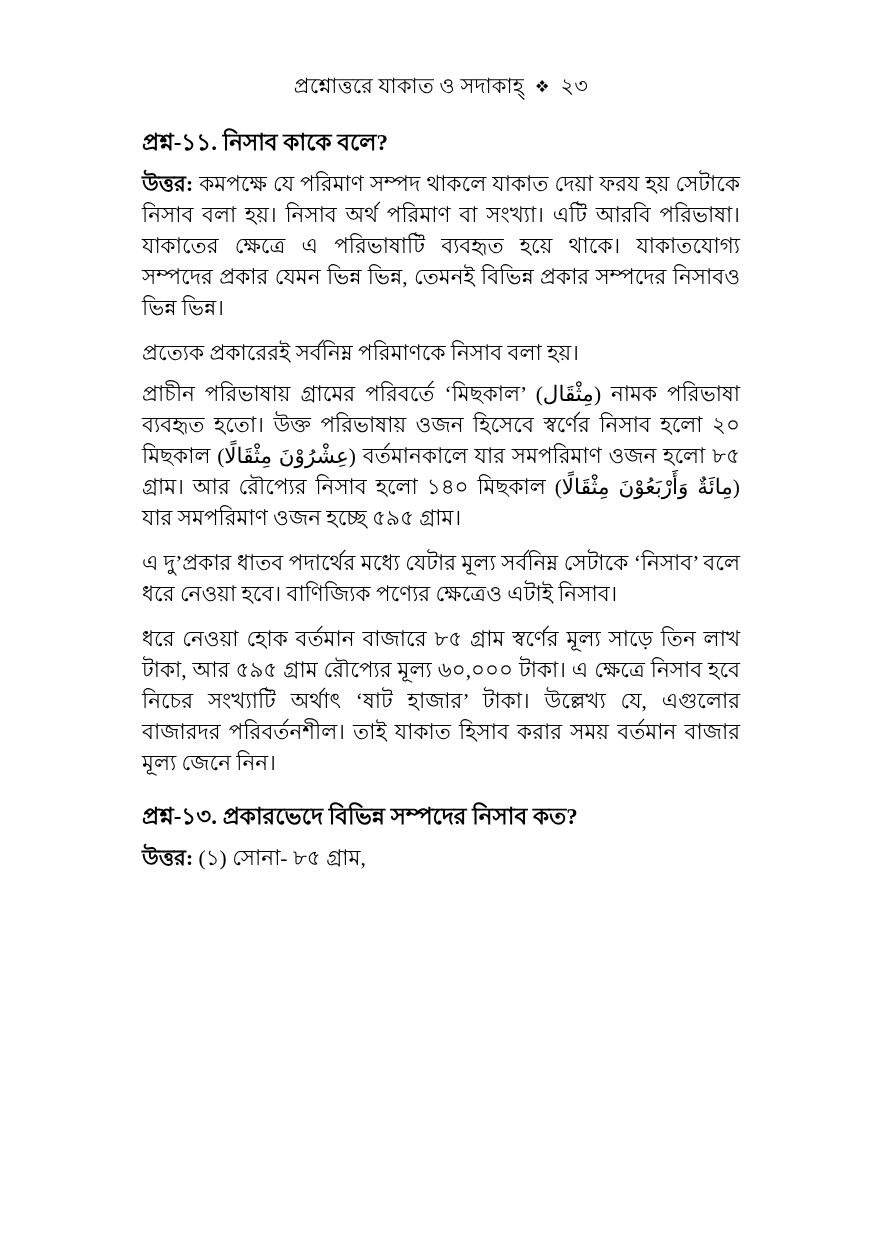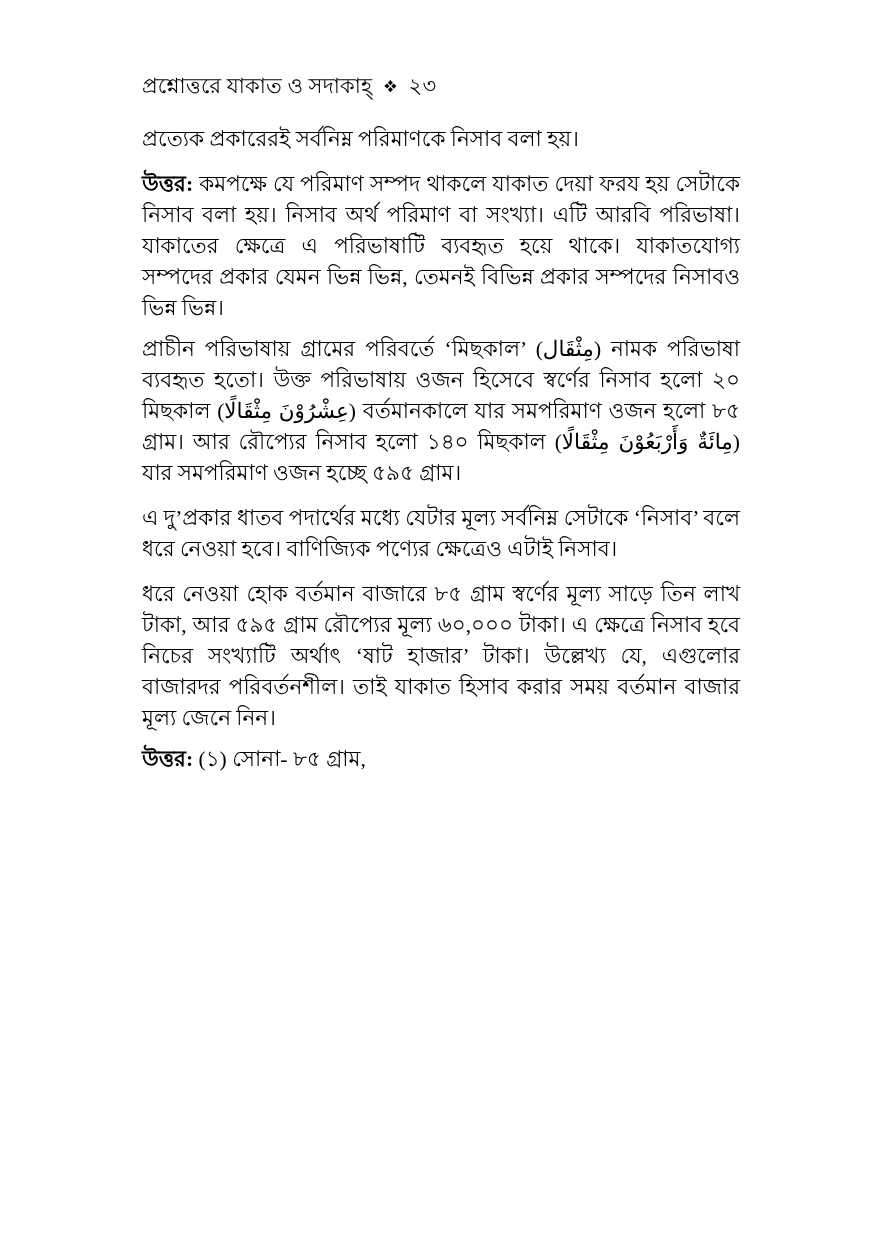--- a/index.html
+++ b/index.html
@@ -12,20 +12,21 @@
     position: relative;
     width: 877px;
     height: 1241px;
     background: #ffffff;
     box-sizing: border-box;
     padding: 70px 137px 40px 142px;
     font-family: "Liberation Serif", "DejaVu Serif", serif;
     overflow: hidden;
   }
   .running-header {
+    text-align: center;
     font-size: 21px;
     letter-spacing: 0.2px;
     margin-bottom: 19px;
     white-space: nowrap;
   }
   .running-header .sep {
     display: inline-block;
     margin: 0 6px;
     font-size: 17px;
     vertical-align: 1px;
@@ -57,27 +58,29 @@
 
 <div class="page">
 
   <div class="running-header">
     <span>প্রশ্নোত্তরে যাকাত ও সদাকাহ্</span>
     <span class="sep">❖</span>
     <span>২৩</span>
   </div>
 
   <div class="qa-section">
+    <div class="question-heading">প্রশ্ন-১১. নিসাব কাকে বলে?</div>
+    <p class="body-para"><span class="answer-label">উত্তর:</span> <span>কমপক্ষে যে পরিমাণ সম্পদ থাকলে যাকাত দেয়া ফরয হয় সেটাকে নিসাব বলা হয়। নিসাব অর্থ পরিমাণ বা সংখ্যা। এটি আরবি পরিভাষা। যাকাতের ক্ষেত্রে এ পরিভাষাটি ব্যবহৃত হয়ে থাকে। যাকাতযোগ্য সম্পদের প্রকার যেমন ভিন্ন ভিন্ন, তেমনই বিভিন্ন প্রকার সম্পদের নিসাবও ভিন্ন ভিন্ন।</span></p>
     <p class="body-para">প্রত্যেক প্রকারেরই সর্বনিম্ন পরিমাণকে নিসাব বলা হয়।</p>
-    <p class="body-para"><span class="answer-label">উত্তর:</span> <span>কমপক্ষে যে পরিমাণ সম্পদ থাকলে যাকাত দেয়া ফরয হয় সেটাকে নিসাব বলা হয়। নিসাব অর্থ পরিমাণ বা সংখ্যা। এটি আরবি পরিভাষা। যাকাতের ক্ষেত্রে এ পরিভাষাটি ব্যবহৃত হয়ে থাকে। যাকাতযোগ্য সম্পদের প্রকার যেমন ভিন্ন ভিন্ন, তেমনই বিভিন্ন প্রকার সম্পদের নিসাবও ভিন্ন ভিন্ন।</span></p>
   </div>
 
   <div class="qa-section">
     <p class="body-para">প্রাচীন পরিভাষায় গ্রামের পরিবর্তে ‘মিছকাল’ (مِثْقَال) নামক পরিভাষা ব্যবহৃত হতো। উক্ত পরিভাষায় ওজন হিসেবে স্বর্ণের নিসাব হলো ২০ মিছকাল (عِشْرُوْنَ مِثْقَالًا) বর্তমানকালে যার সমপরিমাণ ওজন হলো ৮৫ গ্রাম। আর রৌপ্যের নিসাব হলো ১৪০ মিছকাল (مِائَةٌ وَأَرْبَعُوْنَ مِثْقَالًا) যার সমপরিমাণ ওজন হচ্ছে ৫৯৫ গ্রাম।</p>
     <p class="body-para">এ দু’প্রকার ধাতব পদার্থের মধ্যে যেটার মূল্য সর্বনিম্ন সেটাকে ‘নিসাব’ বলে ধরে নেওয়া হবে। বাণিজ্যিক পণ্যের ক্ষেত্রেও এটাই নিসাব।</p>
     <p class="body-para">ধরে নেওয়া হোক বর্তমান বাজারে ৮৫ গ্রাম স্বর্ণের মূল্য সাড়ে তিন লাখ টাকা, আর ৫৯৫ গ্রাম রৌপ্যের মূল্য ৬০,০০০ টাকা। এ ক্ষেত্রে নিসাব হবে নিচের সংখ্যাটি অর্থাৎ ‘ষাট হাজার’ টাকা। উল্লেখ্য যে, এগুলোর বাজারদর পরিবর্তনশীল। তাই যাকাত হিসাব করার সময় বর্তমান বাজার মূল্য জেনে নিন।</p>
   </div>
 
   <div class="qa-section">
+    <div class="question-heading">প্রশ্ন-১৩. প্রকারভেদে বিভিন্ন সম্পদের নিসাব কত?</div>
     <p class="body-para"><span class="answer-label">উত্তর:</span> <span>(১) সোনা- ৮৫ গ্রাম,</span></p>
   </div>
 
 </div>
 
 </body></html>

